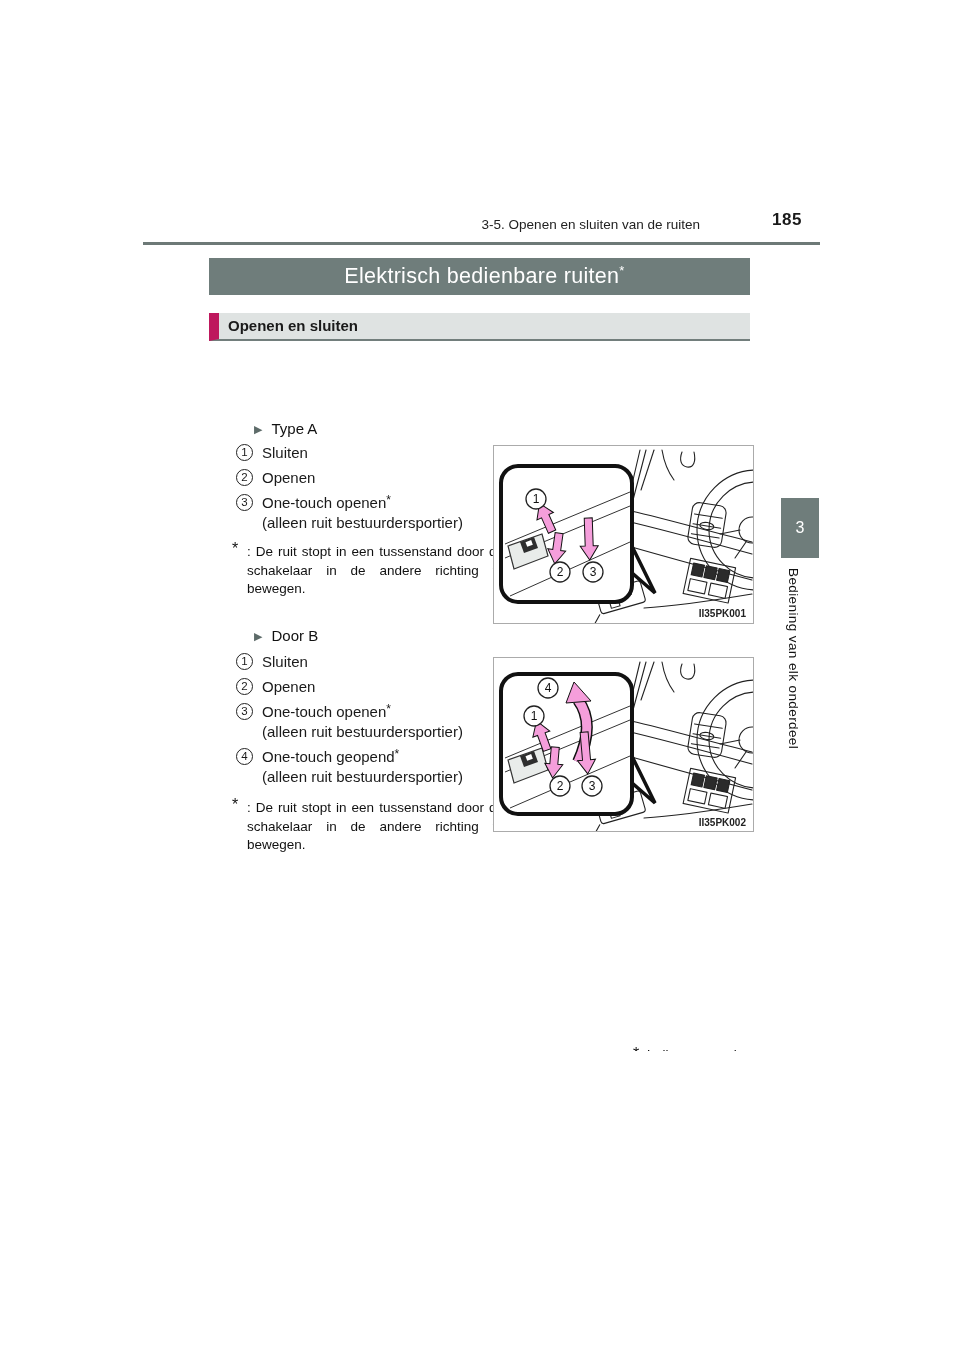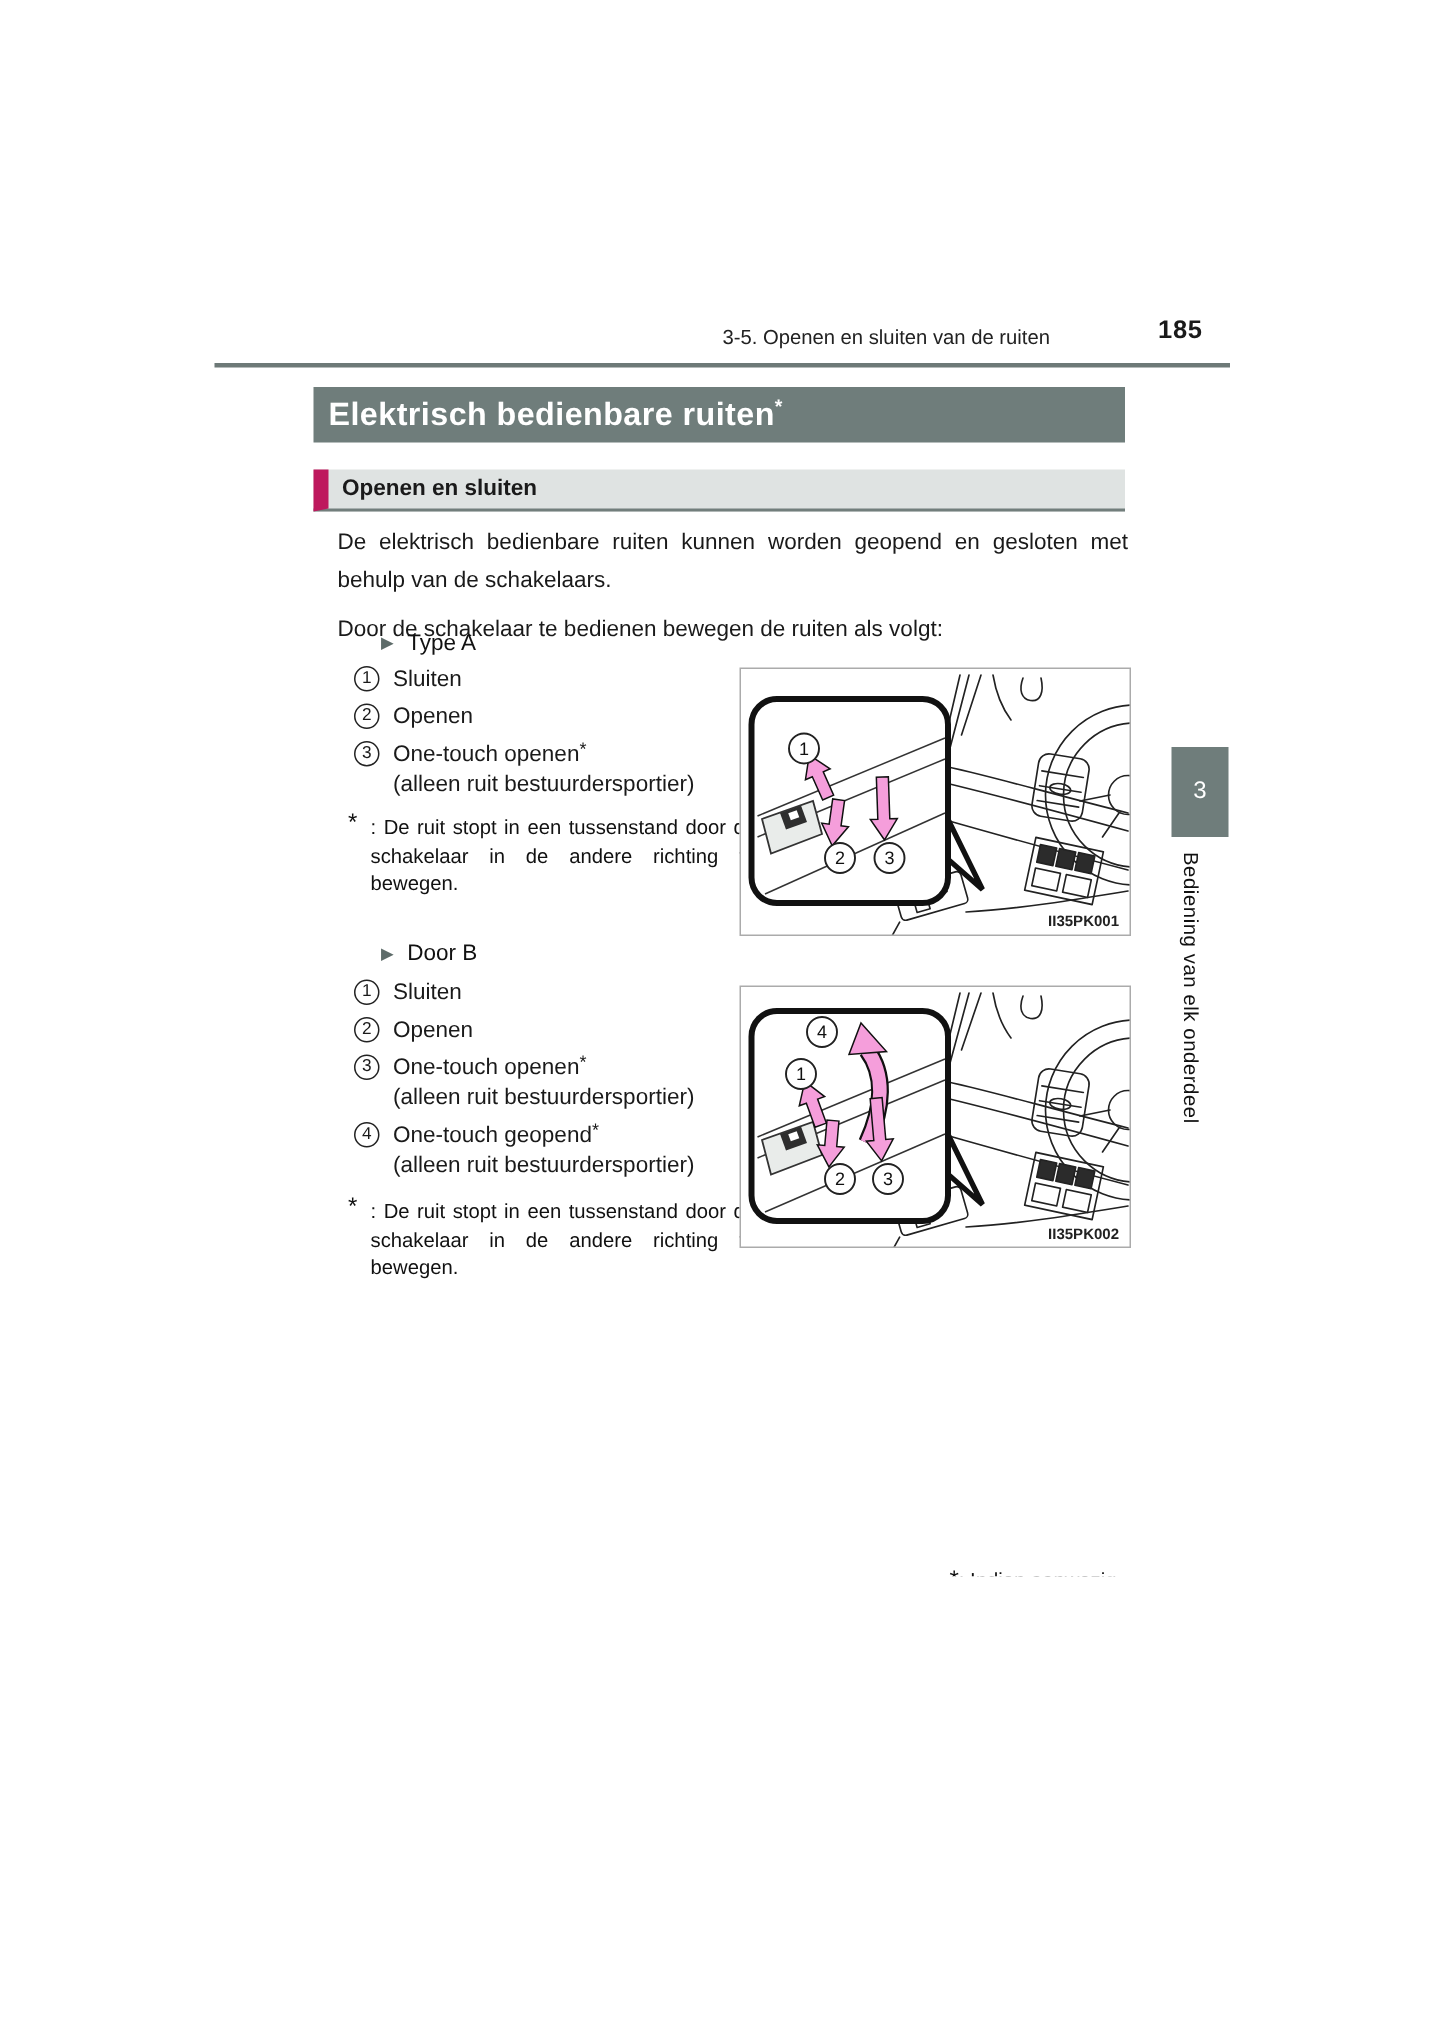--- a/index.html
+++ b/index.html
@@ -7,22 +7,22 @@
     position:relative;width:960px;height:1051px;margin:0 auto;background:#fff;
     font-family:"Liberation Sans", sans-serif;color:#1a1a1a;overflow:hidden;
   }
   
   .hdr-title{position:absolute;top:217px;left:0;width:700px;text-align:right;font-size:13.5px;color:#222;}
   .hdr-pagenum{position:absolute;top:210px;left:740px;font-size:17px;font-weight:bold;letter-spacing:.5px;margin-left:32px;}
   .hdr-rule{position:absolute;top:242px;left:143px;width:677px;height:3px;background:#6d7977;}
   
   .banner{
     position:absolute;top:258px;left:209px;width:541px;height:37px;background:#6f7d7b;
-    color:#fff;font-weight:bold;font-size:21.5px;line-height:37px;padding-left:10px;
-    box-sizing:border-box;letter-spacing:.3px;
+    color:#fff;font-weight:normal;font-size:21.5px;line-height:37px;padding-left:10px;
+    box-sizing:border-box;letter-spacing:.3px;text-align:center;
   }
   .banner sup{font-size:13px;line-height:0;vertical-align:8px;}
   
   .section-bar{
     position:absolute;top:313px;left:209px;width:541px;height:28px;background:#dfe3e2;
     border-left:10px solid #be185d;border-bottom:2px solid #727e7c;box-sizing:border-box;
     font-weight:bold;font-size:15px;line-height:25px;padding-left:9px;
   }
   
   .intro{position:absolute;top:349px;left:225px;width:527px;font-size:15px;line-height:25px;}
@@ -76,24 +76,20 @@
 <div class="page">
 
   <div class="hdr-title">3-5. Openen en sluiten van de ruiten</div>
   <div class="hdr-pagenum">185</div>
   <div class="hdr-rule"></div>
 
   <div class="banner"><span>Elektrisch bedienbare ruiten</span><sup>*</sup></div>
 
   <div class="section-bar"><span>Openen en sluiten</span></div>
 
-  <div class="intro">
-    <p class="just">De elektrisch bedienbare ruiten kunnen worden geopend en gesloten met behulp van de schakelaars.</p>
-    <p>Door de schakelaar te bedienen bewegen de ruiten als volgt:</p>
-  </div>
 
   <div class="type-heading th-a"><span class="tri">▶</span><span>Type A</span></div>
 
   <div class="list list-a">
     <div class="li">
       <span class="circ">1</span>
       <div class="li-text">
           <span class="li-label">Sluiten</span>
         </div>
     </div>

